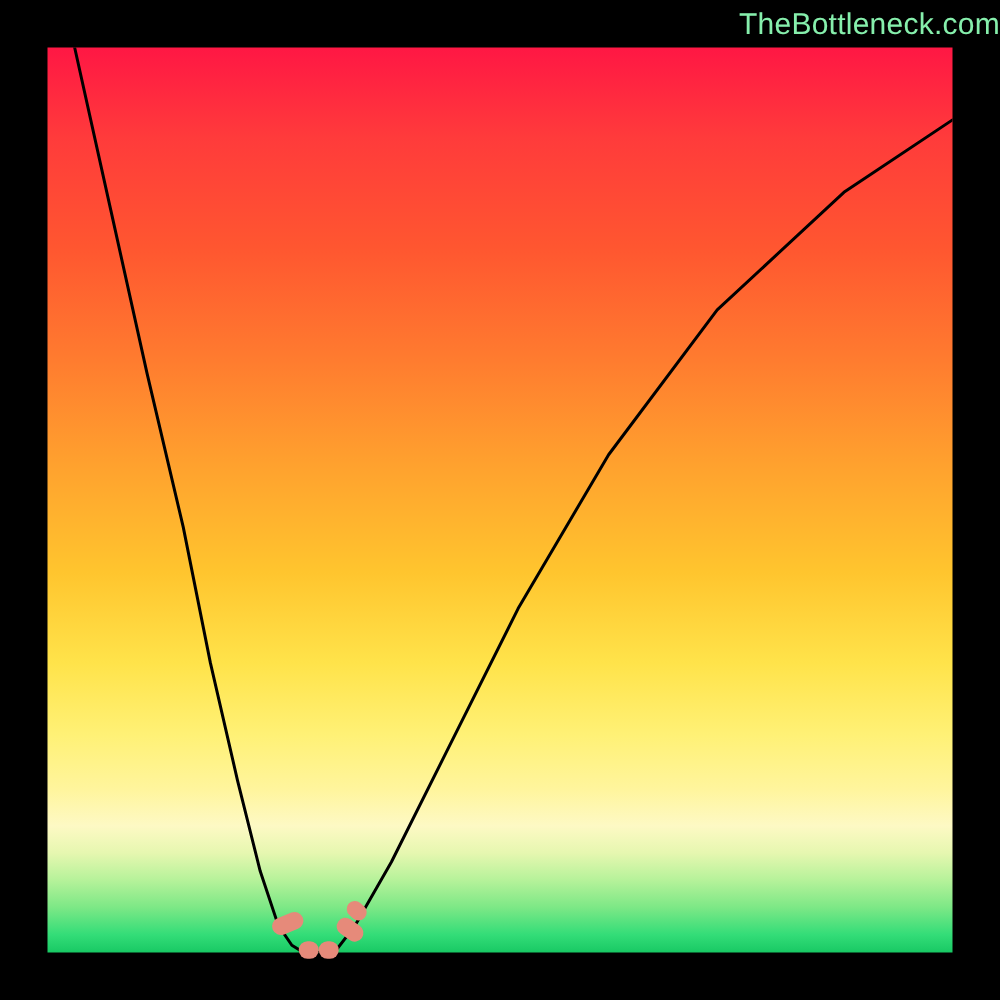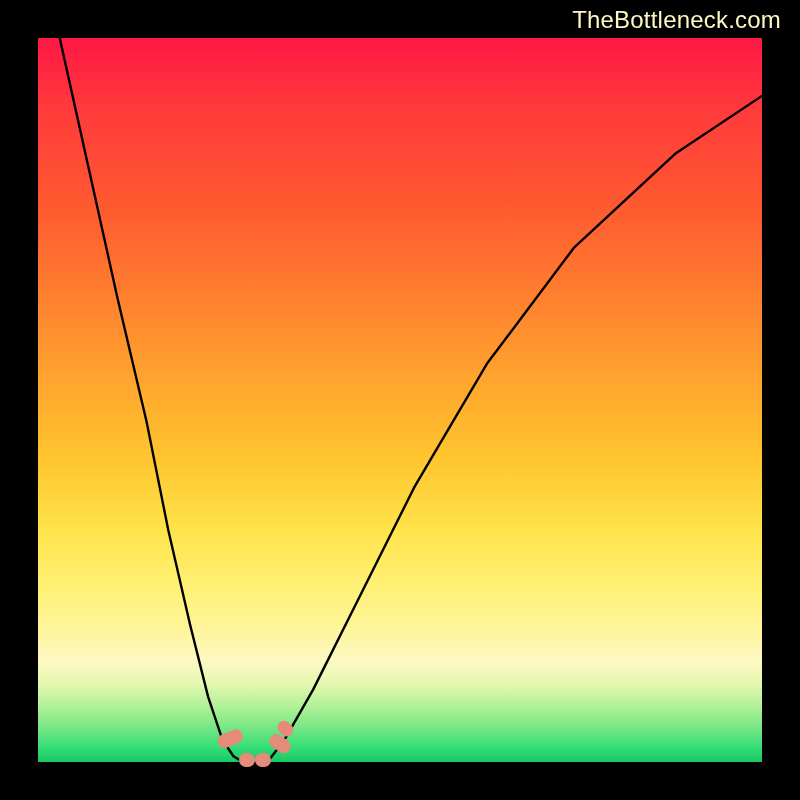--- a/index.html
+++ b/index.html
@@ -38,24 +38,24 @@
       #e6f7b0 89%,
       #b6f29a 92%,
       #7de886 95%,
       #34dd78 98%,
       #18c964 100%
     );
   }
   .watermark {
     position: absolute;
     top: 6px;
-    right: 19px;
+    right: 0;
     font-family: Arial, Helvetica, sans-serif;
     font-size: 24px;
-    color: #fef9c3;
+    color: #86efac;
     letter-spacing: 0.2px;
     font-weight: 500;
   }
   svg.curve {
     position: absolute;
     left: 0;
     top: 0;
   }
   .marker {
     position: absolute;

